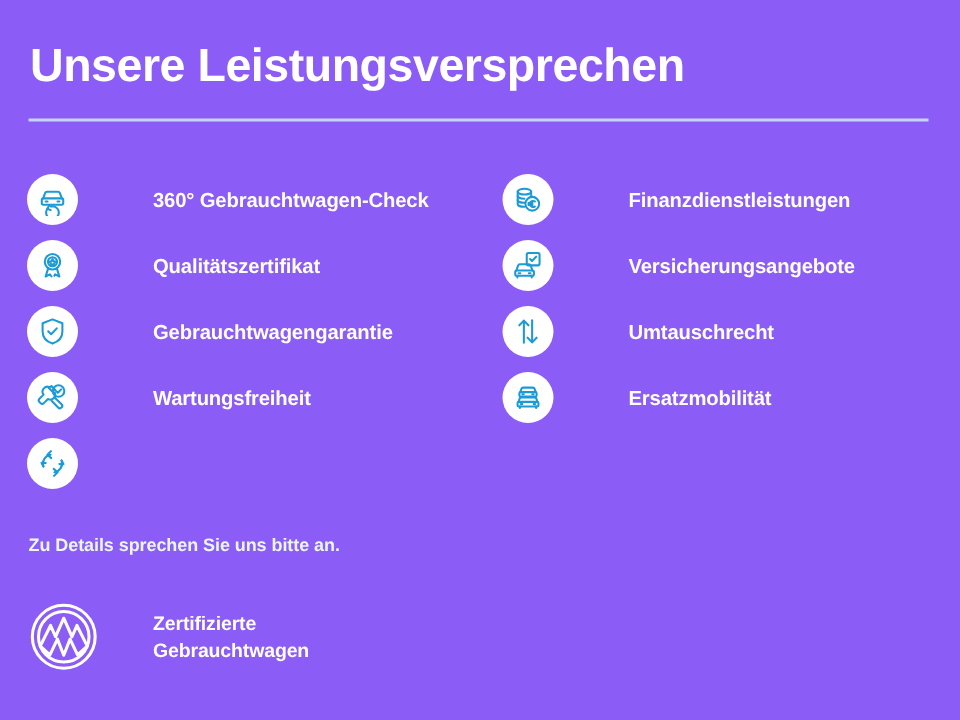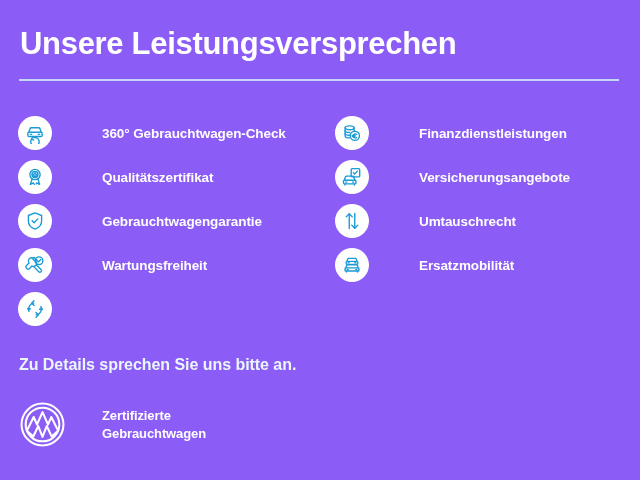--- a/index.html
+++ b/index.html
@@ -86,21 +86,21 @@
     color: #ffffff;
     white-space: nowrap;
     letter-spacing: -0.1px;
   }
 
   
   .footnote {
     position: absolute;
     left: 19px;
     top: 356px;
-    font-size: 16px;
+    font-size: 12px;
     font-weight: bold;
     color: #eaf6fc;
     letter-spacing: -0.05px;
   }
 
   
   .brand {
     position: absolute;
     left: 19px;
     top: 401px;

